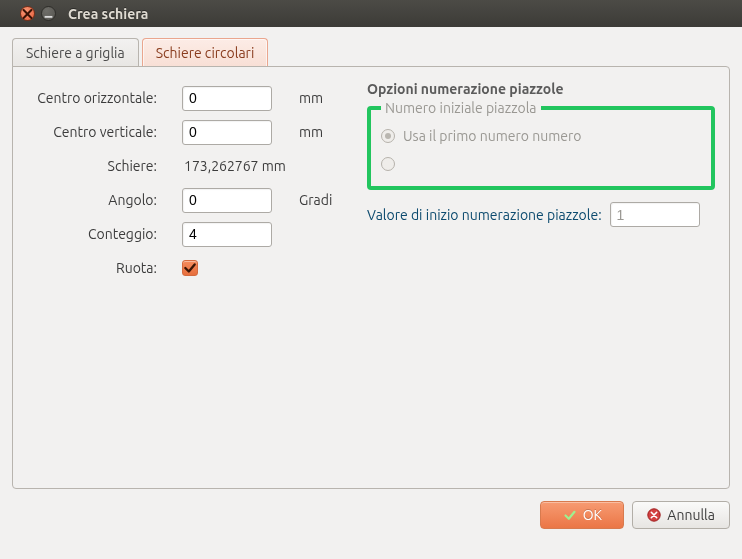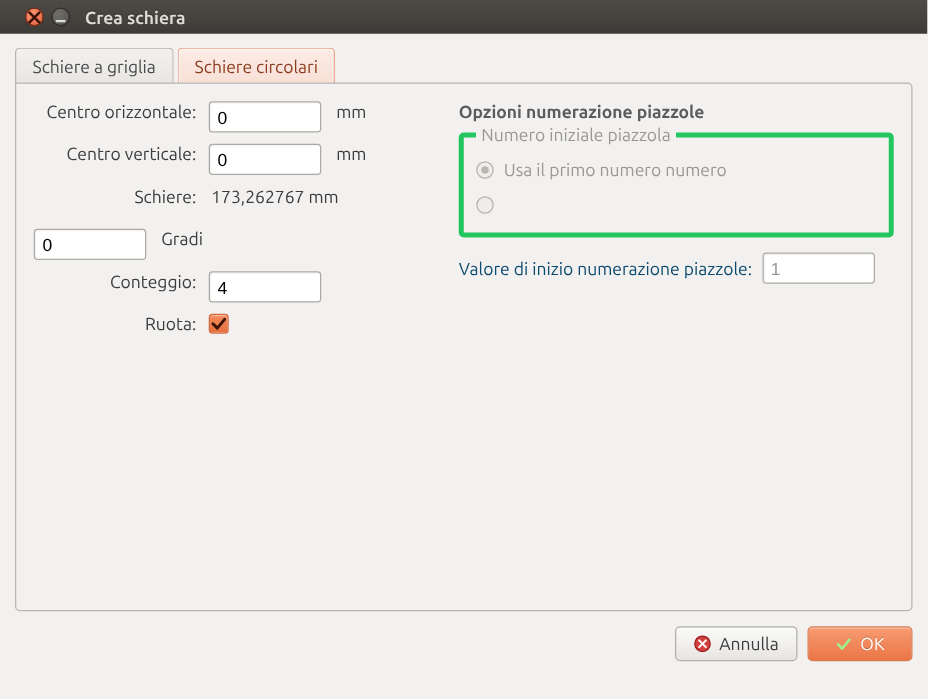--- a/index.html
+++ b/index.html
@@ -61,21 +61,21 @@
   .tabpage {
     flex:1;
     border:1px solid #b8b4ae;
     border-radius: 0 4px 4px 4px;
     background:#f2f1f0;
     padding: 14px 14px 10px 14px;
     display:flex; gap: 20px;
   }
   
   .leftcol { width: 320px; }
-  .row { display:flex; align-items:flex-start; height:34px; }
+  .row { display:flex; align-items:center; height:34px;gap:15px; }
   .row .lbl { width:140px; text-align:right; padding-right:10px; color:#3c3c3c; }
   .row .unit { padding-left:12px; color:#3c3c3c; }
   .row .static { padding-left:2px; color:#3c3c3c; }
   input[type=text].tinput {
     width:90px; height:25px;
     border:1px solid #adaaa5;
     border-radius:3px;
     background:#fff;
     padding:3px 6px;
     font-size:14px;
@@ -181,20 +181,21 @@
         <input type="text" class="tinput" value="0" style="">
         <span class="unit">mm</span>
       </div>
 
       <div class="row">
         <span class="lbl">Schiere:</span>
         <span class="static">173,262767 mm</span>
       </div>
 
       <div class="row">
+        <span class="lbl">Angolo:</span>
         <input type="text" class="tinput" value="0" style="">
         <span class="unit">Gradi</span>
       </div>
 
       <div class="row">
         <span class="lbl">Conteggio:</span>
         <input type="text" class="tinput" value="4" style="">
       </div>
 
       <div class="row">
@@ -223,28 +224,28 @@
 
       <div class="spinrow">
         <span class="spinlbl">Valore di inizio numerazione piazzole:</span>
         <input type="text" class="tinput dis" disabled="" value="1" style="">
       </div>
     </div>
 
   </div>
 
   <div class="footer">
+    <div class="btn primary">
+      <svg class="icn" viewBox="0 0 14 14">
+        <path d="M2.5 7.5 L5.8 10.8 L11.5 3.8" stroke="#9ff08f" stroke-width="2.2" fill="none" stroke-linecap="round" stroke-linejoin="round"></path>
+      </svg>
+      <span>OK</span>
+    </div>
     <div class="btn">
       <svg class="icn" viewBox="0 0 14 14">
         <circle cx="7" cy="7" r="6.2" fill="#d34040" stroke="#9e1f1f" stroke-width="1"></circle>
         <path d="M4.3 4.3 L9.7 9.7 M9.7 4.3 L4.3 9.7" stroke="#fff" stroke-width="1.6" stroke-linecap="round"></path>
       </svg>
       <span>Annulla</span>
     </div>
-    <div class="btn primary">
-      <svg class="icn" viewBox="0 0 14 14">
-        <path d="M2.5 7.5 L5.8 10.8 L11.5 3.8" stroke="#9ff08f" stroke-width="2.2" fill="none" stroke-linecap="round" stroke-linejoin="round"></path>
-      </svg>
-      <span>OK</span>
-    </div>
   </div>
 
 </div>
 
 </body></html>

